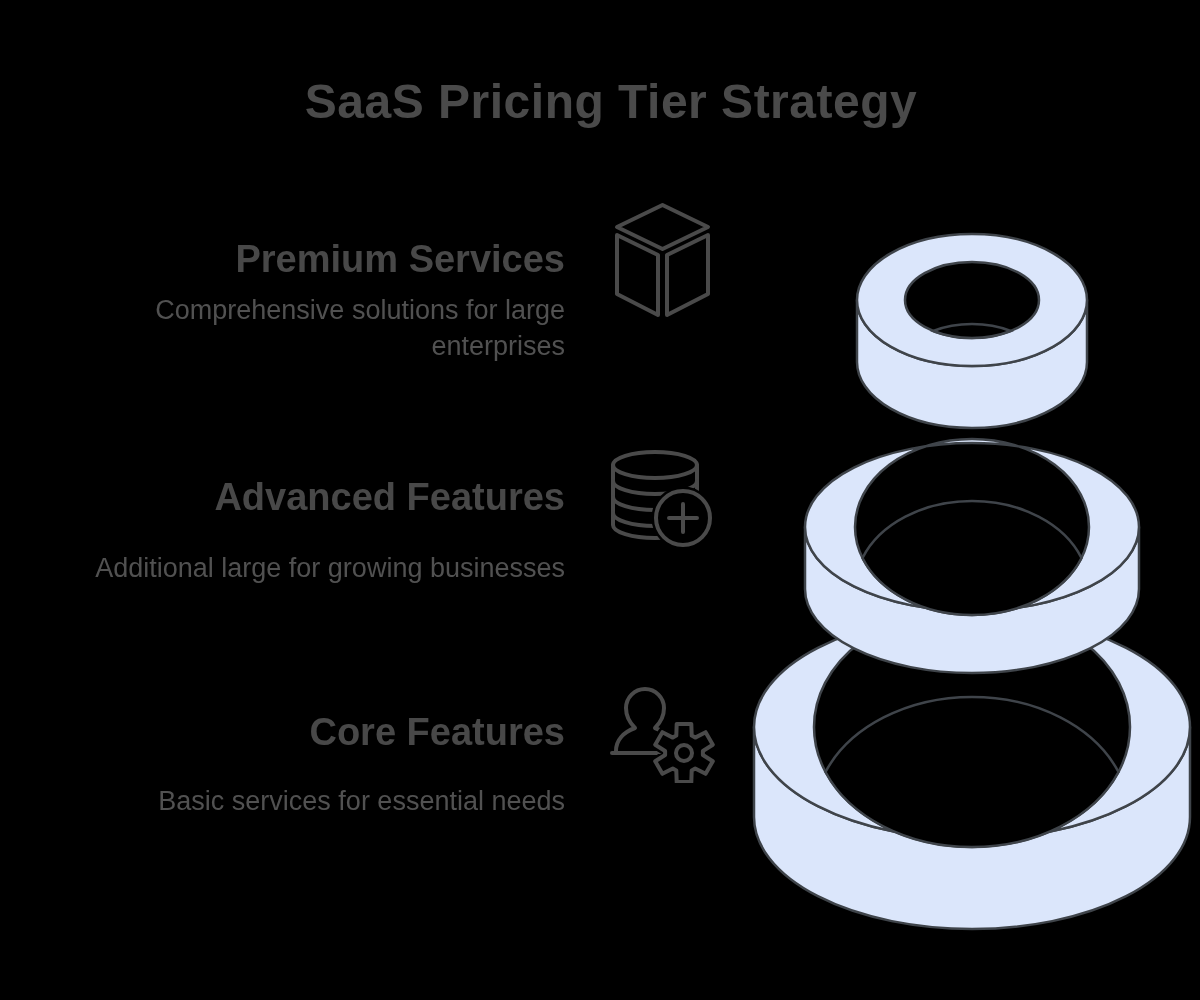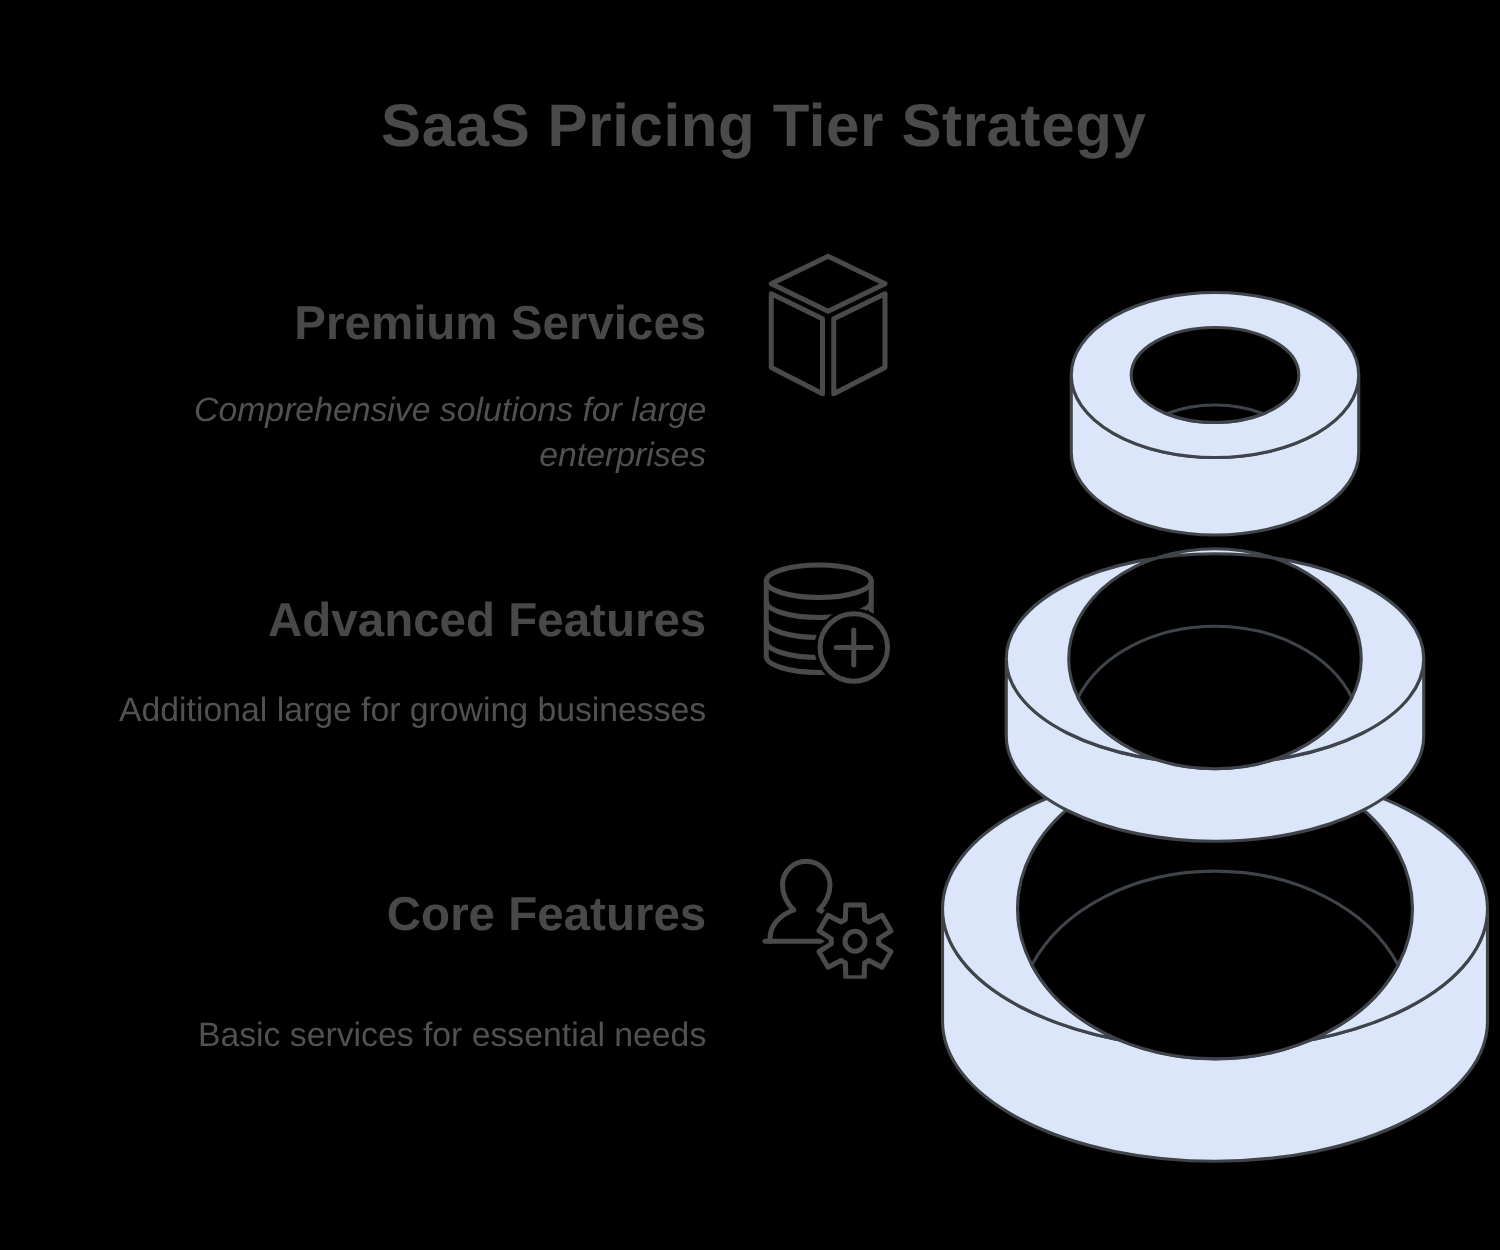--- a/index.html
+++ b/index.html
@@ -17,25 +17,25 @@
     position:absolute;right:635px;width:600px;
     text-align:right;font-size:38px;font-weight:700;color:#484848;
     line-height:1.2;white-space:nowrap;
   }
   .tier-desc{
     position:absolute;right:635px;
     text-align:right;font-size:27px;font-weight:400;color:#515151;
     line-height:1.35;
   }
   #heading-premium{top:237px;}
-  #desc-premium{top:310px;width:470px;font-style:italic;}
+  #desc-premium{top:292px;width:470px;}
   #heading-advanced{top:475px;}
   #desc-advanced{top:550px;width:560px;white-space:nowrap;}
   #heading-core{top:710px;}
-  #desc-core{top:810px;width:560px;white-space:nowrap;}
+  #desc-core{top:783px;width:560px;white-space:nowrap;}
   .icon-svg{position:absolute;}
   #icon-cube{left:605px;top:200px;}
   #icon-db{left:608px;top:445px;}
   #icon-user{left:608px;top:683px;}
   #rings-svg{position:absolute;left:0;top:0;}
   .ring-fill{fill:#dbe6fb;stroke:#3f444a;stroke-width:2.5;stroke-linejoin:round;}
   .ring-hole{fill:#000;stroke:#3f444a;stroke-width:2.5;}
   .ic{fill:none;stroke:#4a4a4a;stroke-width:4;stroke-linejoin:round;stroke-linecap:round;}
   .ic-halo{fill:#000;stroke:#000;stroke-width:9;stroke-linejoin:round;}
 </style>

